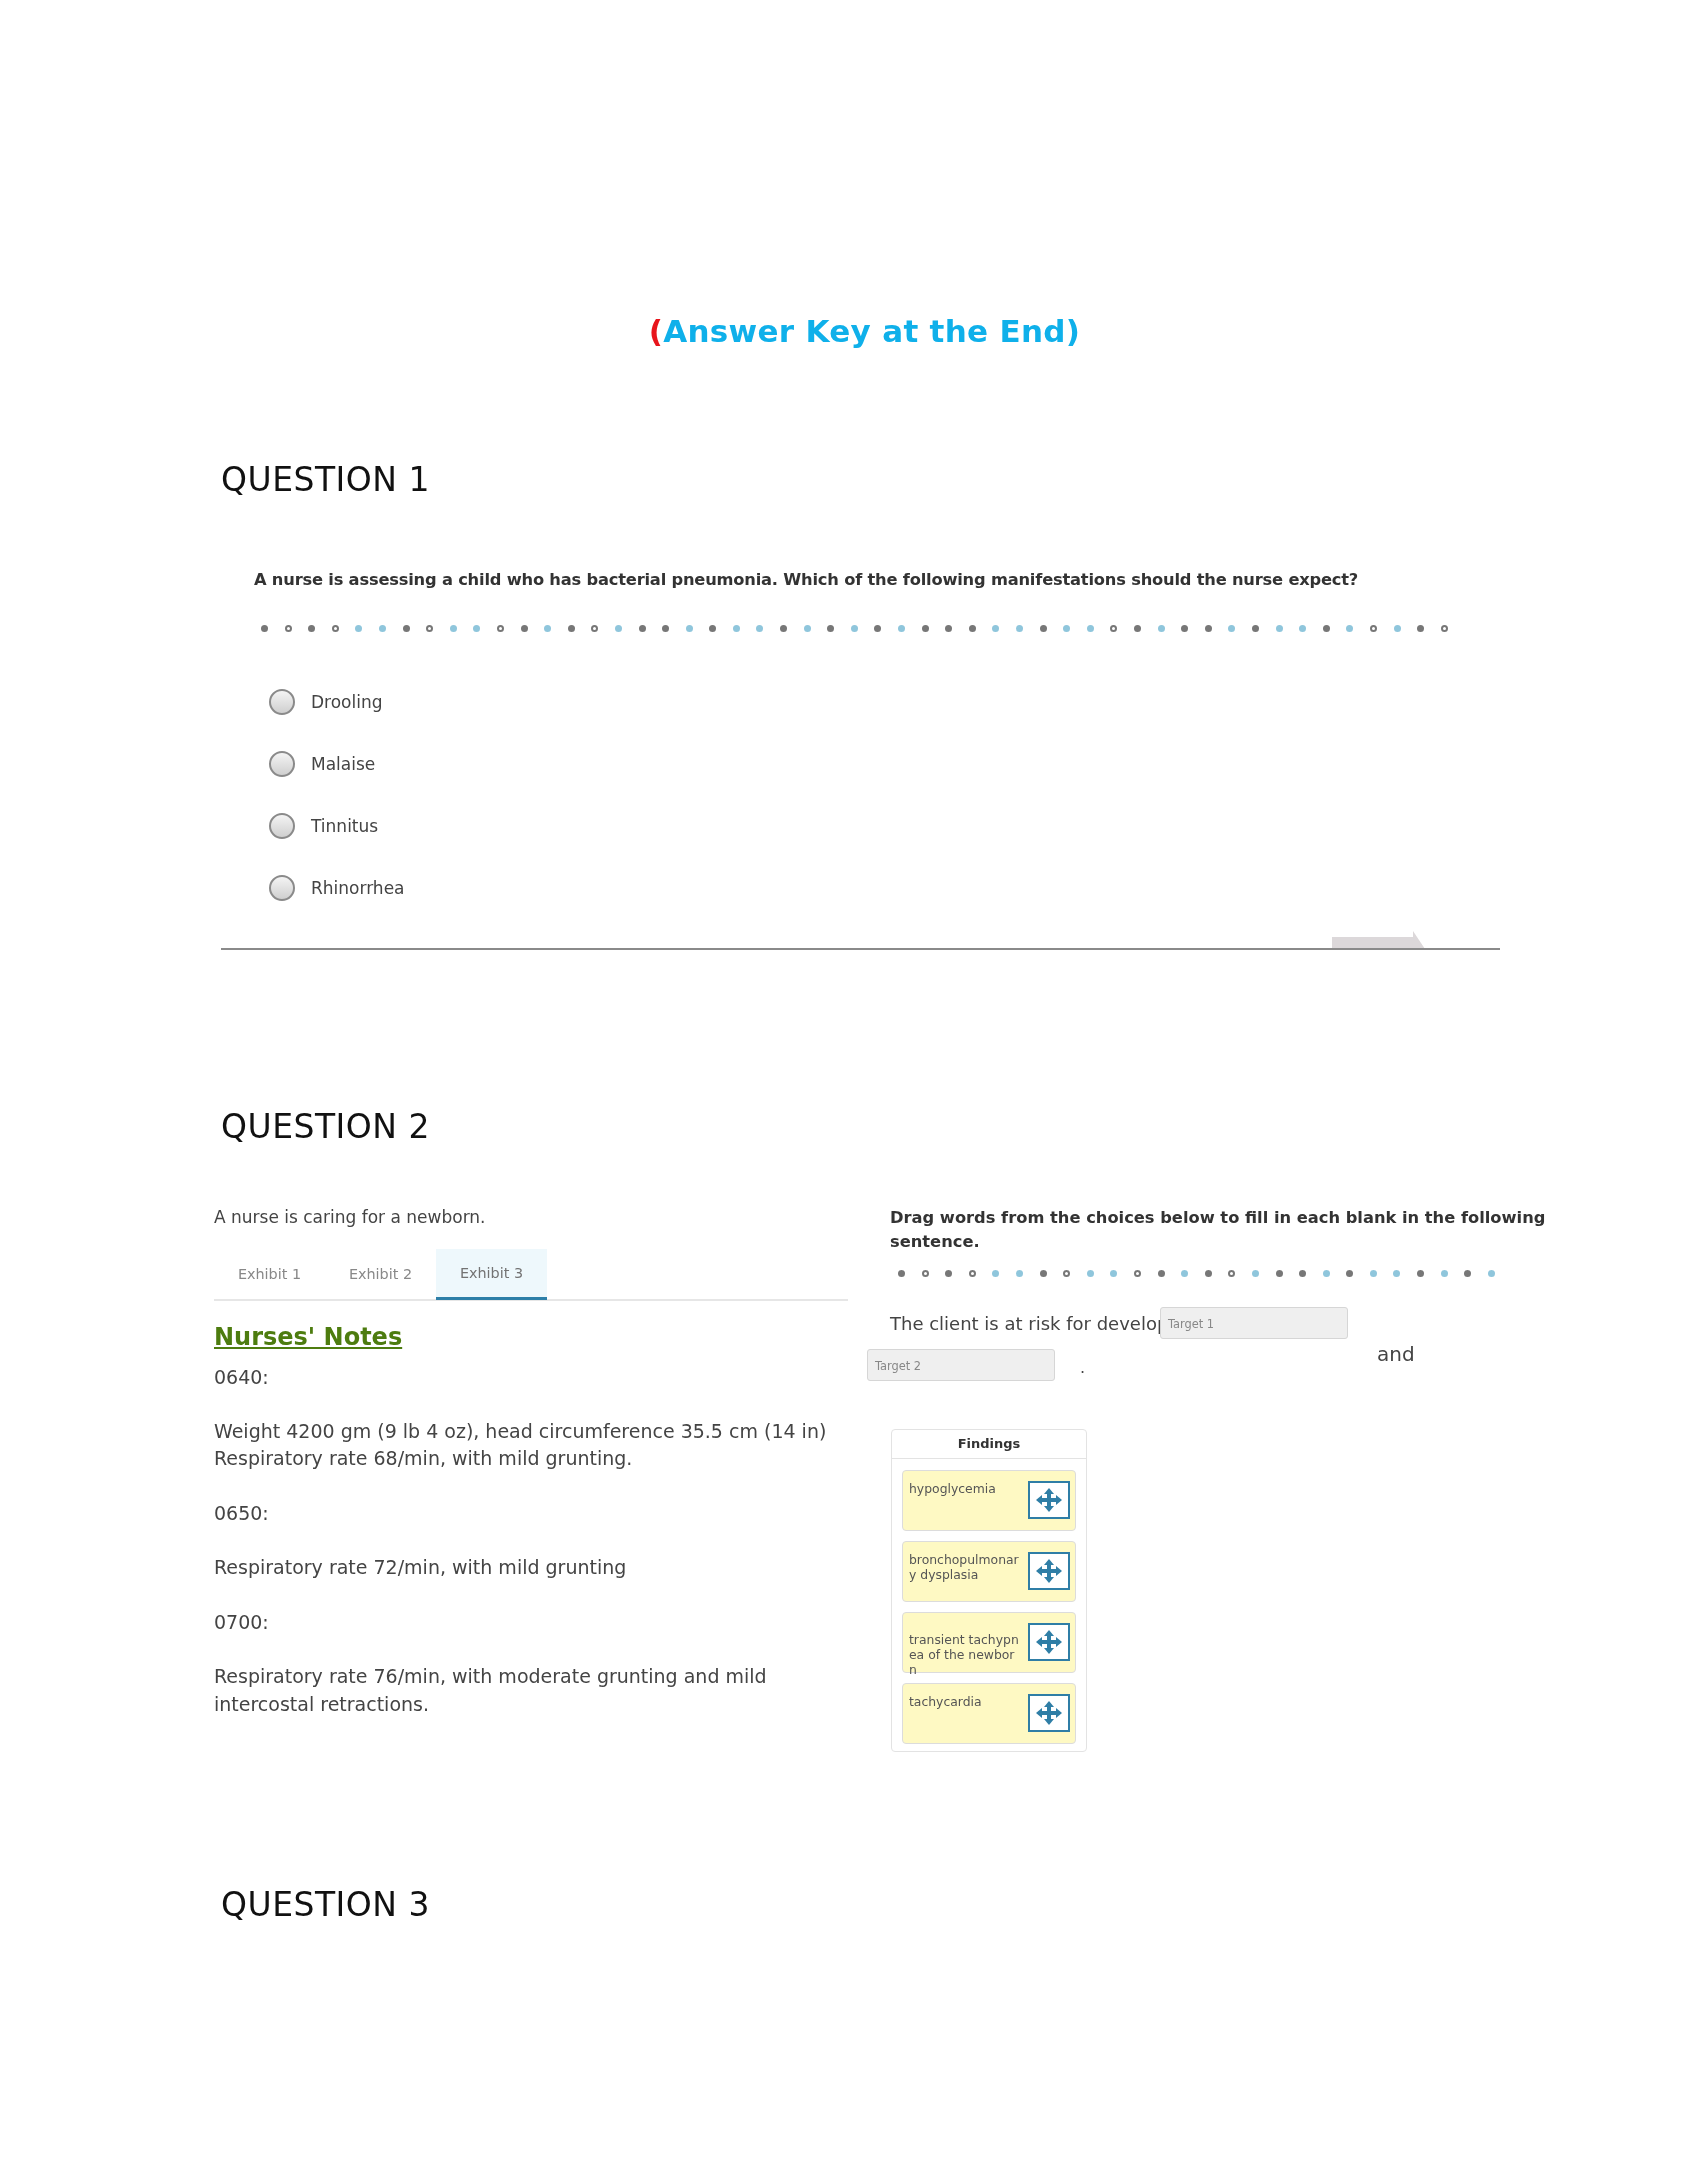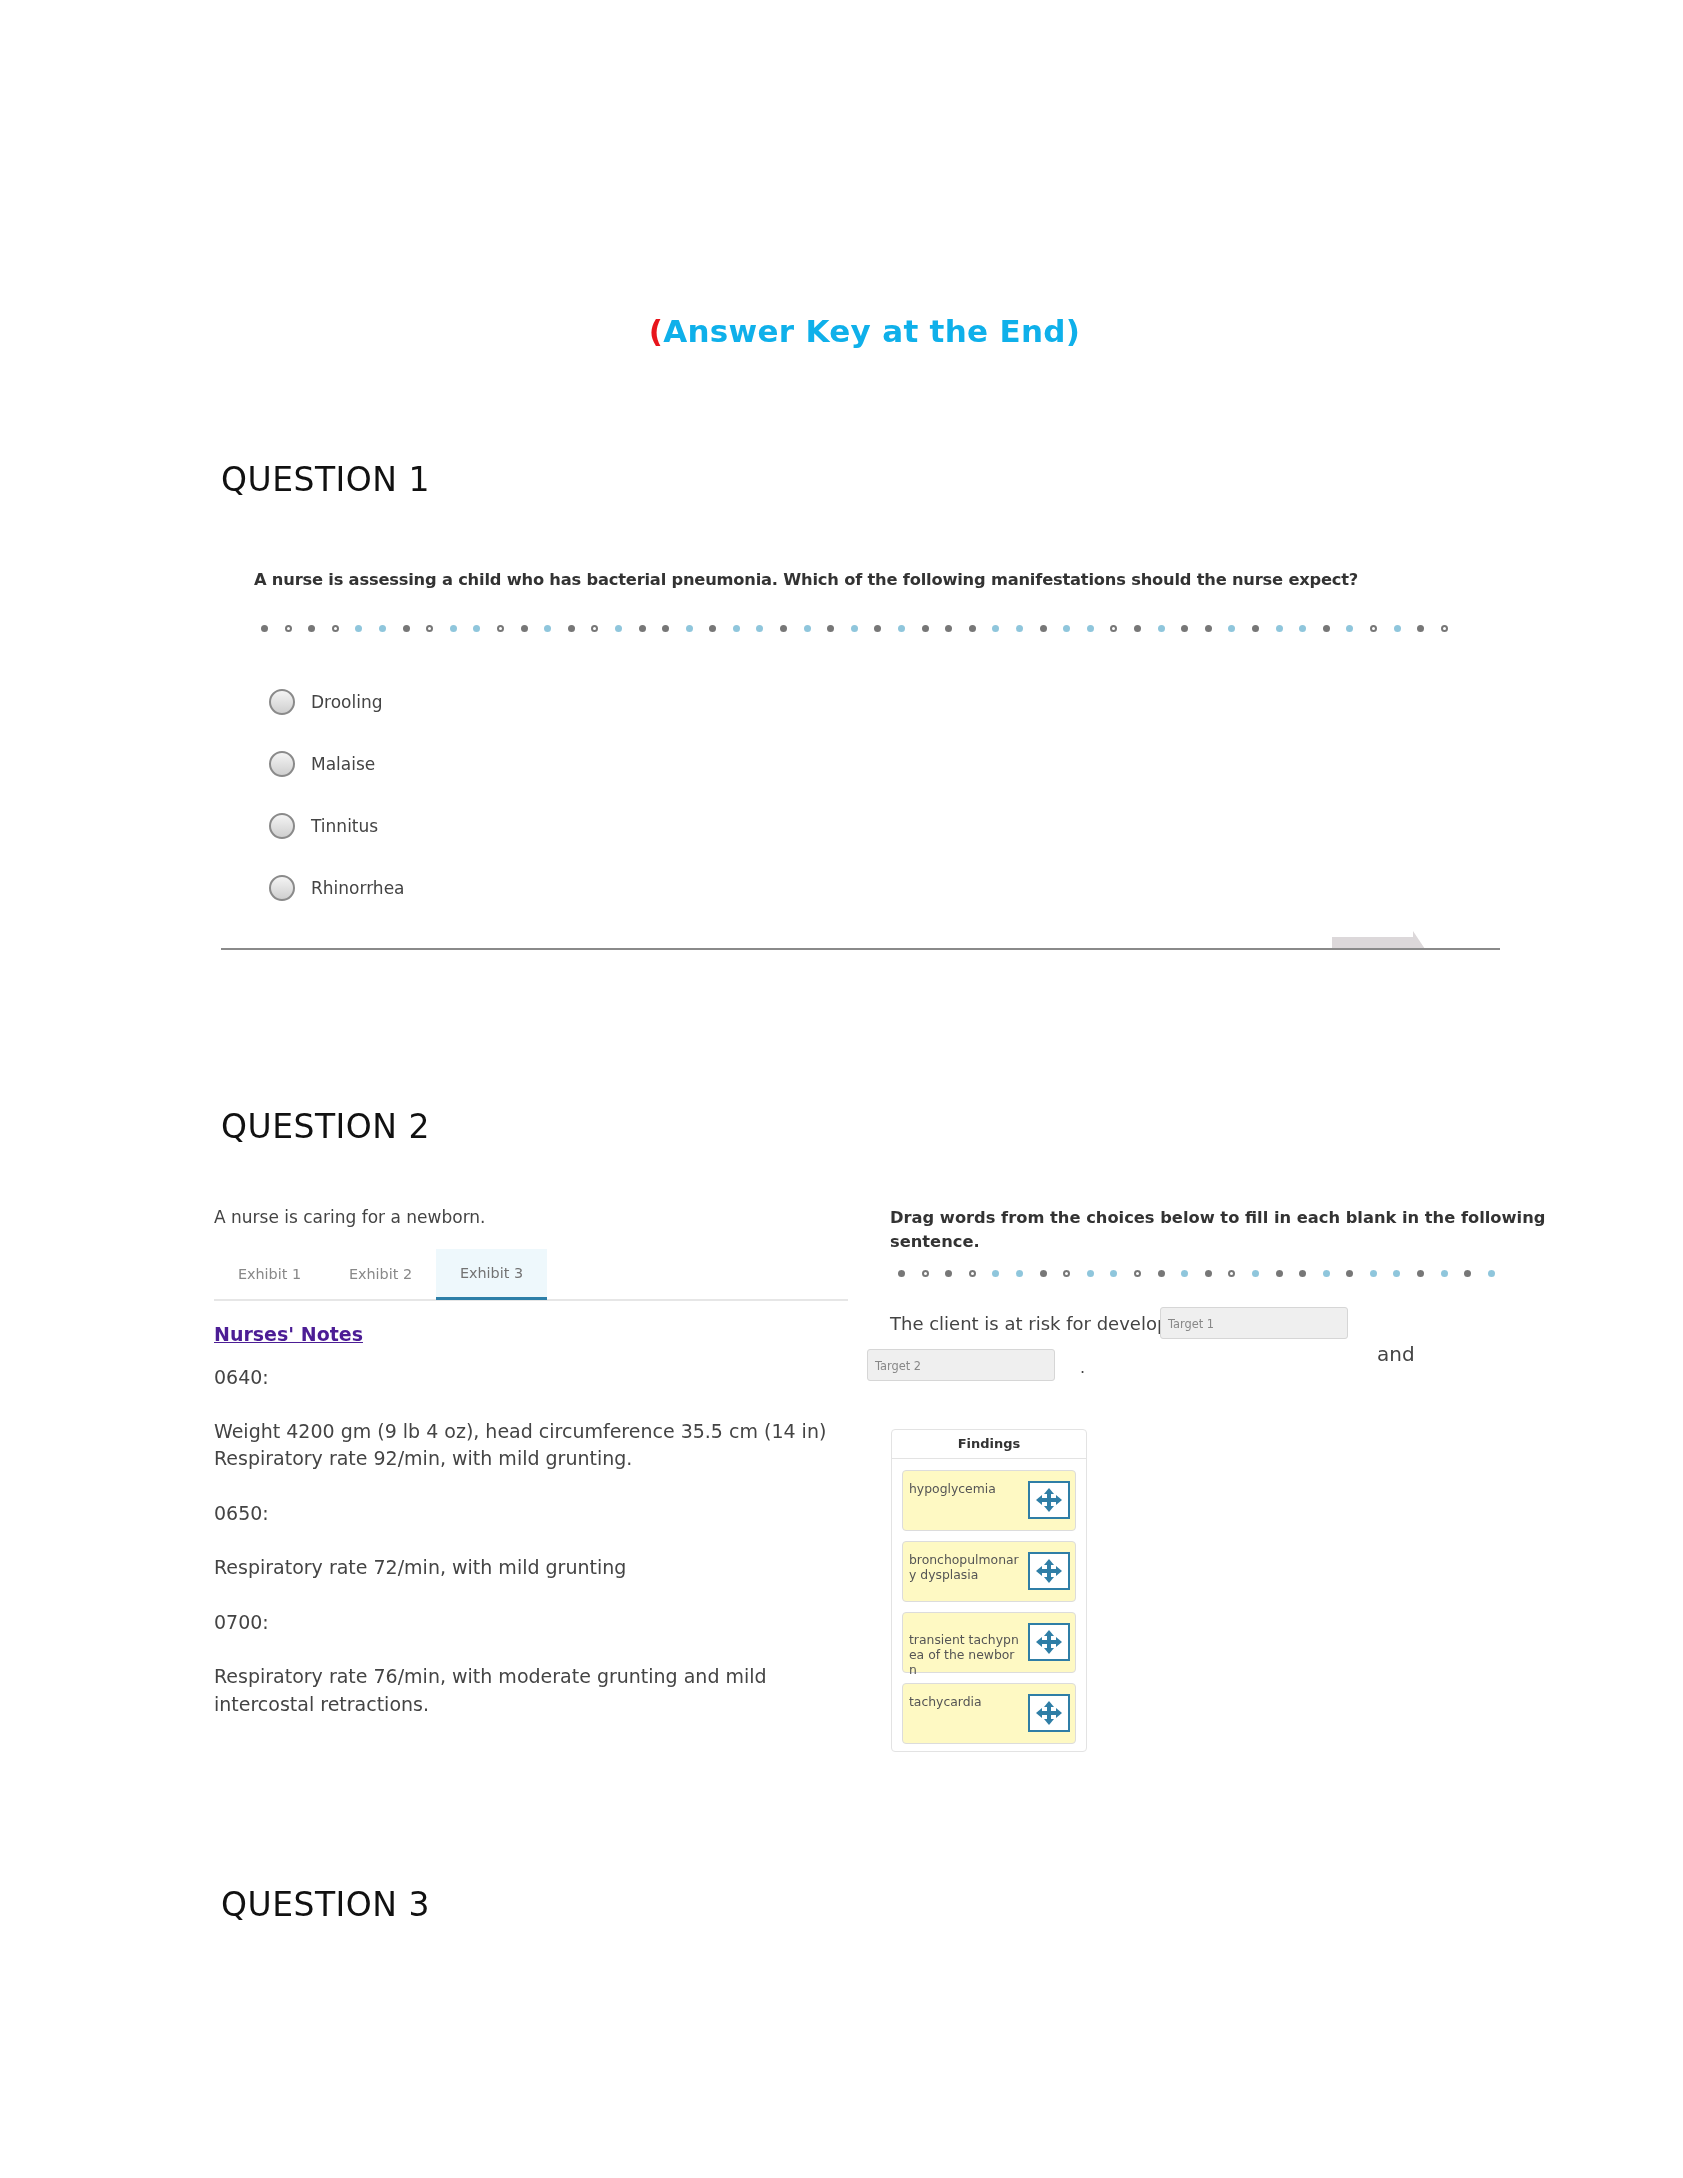--- a/index.html
+++ b/index.html
@@ -29,21 +29,21 @@
   .next-arrow-tip { left:1390px; top:931px; width:0; height:0; border-left:12px solid #dcd8da; border-top:18px solid transparent; }
 
   
   .q2-intro { left:191px; top:1207px; font-size:17px; color:#444; }
   .tabs { left:191px; top:1249px; width:634px; height:50px; border-bottom:2px solid #e6e6e6; display:flex; }
   .tab { height:50px; display:flex; align-items:center; justify-content:center; font-size:14.4px; color:#888; box-sizing:border-box; }
   .tab.t1 { width:111px; }
   .tab.t2 { width:111px; }
   .tab.t3 { width:111px; background:#eef8fc; color:#737373; border-bottom:3px solid #2d7fa8; margin-bottom:-2px; height:51px; }
 
-  .notes-title { left:191px; top:1323px; font-size:19px; font-weight:bold; color:#4c1d95; text-decoration:underline; }
+  .notes-title { left:191px; top:1323px; font-size:24px; font-weight:bold; color:#4d7c0f; text-decoration:underline; }
   .note-text { left:191px; font-size:19px; color:#444; line-height:28px; }
 
   
   .q2-instr { left:867px; top:1206px; width:683px; font-size:16.3px; font-weight:bold; color:#333; line-height:24px; }
   .sentence { left:867px; top:1313px; font-size:18px; color:#444; }
   .target { position:absolute; height:32px; background:#efefef; border:1px solid #d6d6d6; border-radius:3px; box-sizing:border-box; font-size:11.4px; color:#888; padding:9px 0 0 7px; }
   .target1 { left:1160px; top:1307px; width:188px; }
   .target2 { left:867px; top:1349px; width:188px; }
   .and-word { left:1354px; top:1342px; font-size:20px; color:#444; }
   .period { left:1057px; top:1358px; font-size:16px; color:#444; }
@@ -147,21 +147,21 @@
 <div class="abs tabs">
   <div class="tab t1">Exhibit 1</div>
   <div class="tab t2">Exhibit 2</div>
   <div class="tab t3">Exhibit 3</div>
 </div>
 
 <div class="abs notes-title">Nurses' Notes</div>
 
 <div class="abs note-text" style="top:1363px;">0640:</div>
 <div class="abs note-text" style="top:1417px;">Weight 4200 gm (9 lb 4 oz), head circumference 35.5 cm (14 in)</div>
-<div class="abs note-text" style="top:1444px;">Respiratory rate 92/min, with mild grunting.</div>
+<div class="abs note-text" style="top:1444px;">Respiratory rate 68/min, with mild grunting.</div>
 
 <div class="abs note-text" style="top:1499px;">0650:</div>
 <div class="abs note-text" style="top:1553px;">Respiratory rate 72/min, with mild grunting</div>
 
 <div class="abs note-text" style="top:1608px;">0700:</div>
 <div class="abs note-text" style="top:1662px;">Respiratory rate 76/min, with moderate grunting and mild</div>
 <div class="abs note-text" style="top:1690px;">intercostal retractions.</div>
 
 <div class="abs q2-instr">Drag words from the choices below to fill in each blank in the following sentence.</div>
 <div class="abs dots" id="q2dots" style="left:875px; top:1270px;">

